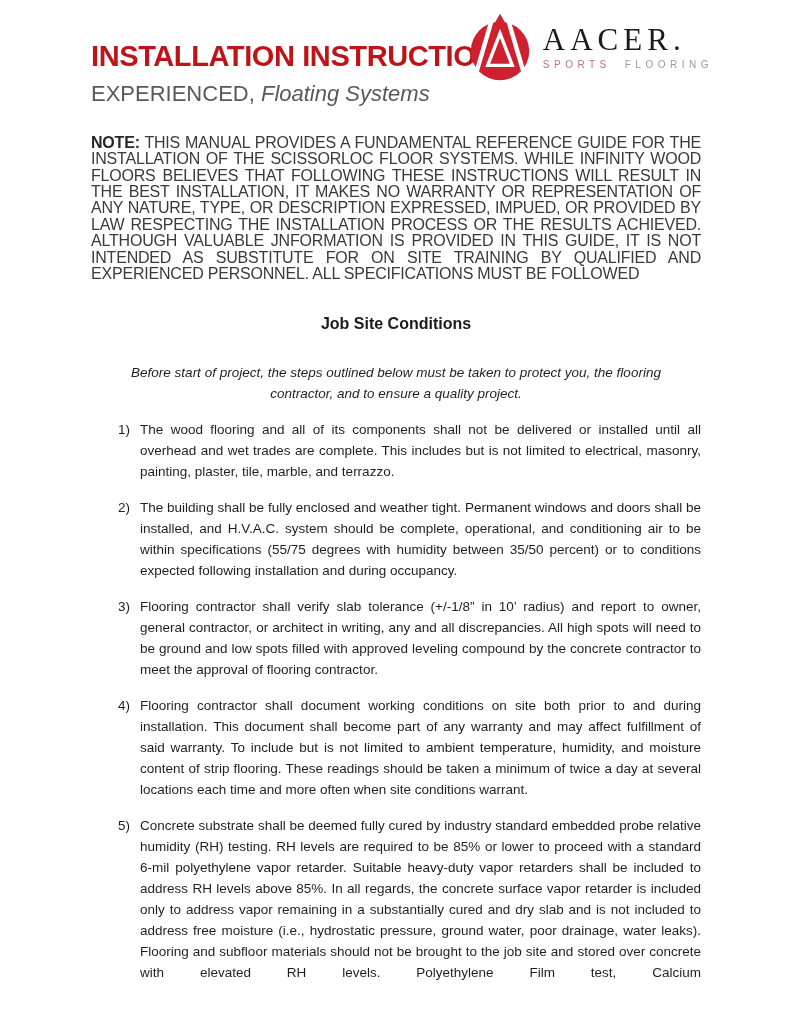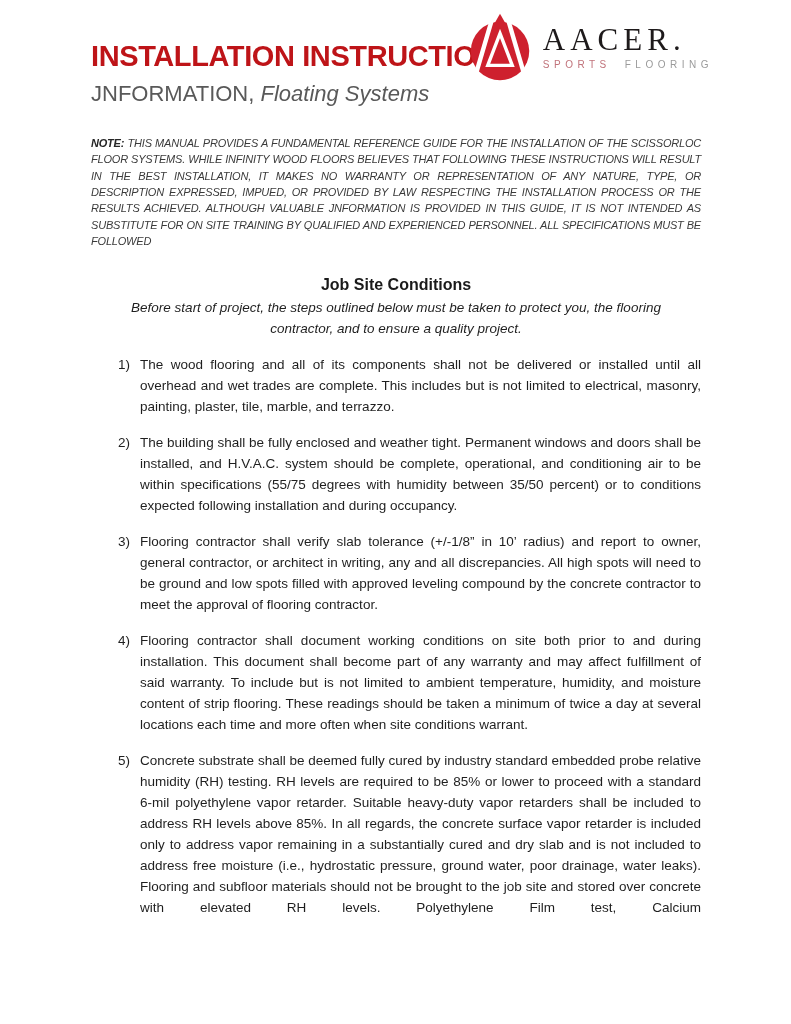--- a/index.html
+++ b/index.html
@@ -41,36 +41,35 @@
   .subtitle {
     margin:8px 0 0 0;
     font-size:22px; font-weight:400;
     color:var(--subtitle-gray,#595959);
     line-height:1.2;
   }
   .subtitle .style { font-style:italic; }
 
   .note {
     margin:27px 0 16px 0;
-    font-size:11px; line-height:16.4px;
+    font-size:16px; line-height:16.4px;
     letter-spacing:-0.2px;
     text-align:justify;
     color:#3a3a3a;
-    font-style:italic;
   }
   .note b { font-weight:700; color:#262626; }
 
   .heading {
-    margin:26px 0 0 0;
+    margin:33px 0 0 0;
     text-align:center;
     font-size:16px; font-weight:700;
     color:#1a1a1a;
   }
   .intro {
-    margin:3px auto 0 auto;
+    margin:29px auto 0 auto;
     max-width:588px;
     text-align:center;
     font-style:italic;
     font-size:13.5px; line-height:21px;
     color:#1f1f1f;
   }
 
   .list { margin-top:15px; font-size:13.5px; line-height:21px; color:#1f1f1f; }
   .item { position:relative; padding-left:49px; margin-bottom:15px; text-align:justify; }
   .item .num { position:absolute; left:27px; top:0; }
@@ -97,21 +96,21 @@
         <span class="w1">SPORTS</span><span class="w2">FLOORING</span>
       </span>
     </span>
   </div>
 
   <div class="content">
 
     <h1 class="title">INSTALLATION INSTRUCTIONS:</h1>
 
     <h2 class="subtitle">
-      <span>JNFORMATION,</span>
+      <span>EXPERIENCED,</span>
       <span class="style">Floating Systems</span>
     </h2>
 
     <p class="note">
       <b>NOTE:</b>
       <span>THIS MANUAL PROVIDES A FUNDAMENTAL REFERENCE GUIDE FOR THE INSTALLATION OF THE SCISSORLOC FLOOR SYSTEMS. WHILE INFINITY WOOD FLOORS BELIEVES THAT FOLLOWING THESE INSTRUCTIONS WILL RESULT IN THE BEST INSTALLATION, IT MAKES NO WARRANTY OR REPRESENTATION OF ANY NATURE, TYPE, OR DESCRIPTION EXPRESSED, IMPUED, OR PROVIDED BY LAW RESPECTING THE INSTALLATION PROCESS OR THE RESULTS ACHIEVED. ALTHOUGH VALUABLE JNFORMATION IS PROVIDED IN THIS GUIDE, IT IS NOT INTENDED AS SUBSTITUTE FOR ON SITE TRAINING BY QUALIFIED AND EXPERIENCED PERSONNEL. ALL SPECIFICATIONS MUST BE FOLLOWED</span>
     </p>
 
     <h3 class="heading">Job Site Conditions</h3>
 

